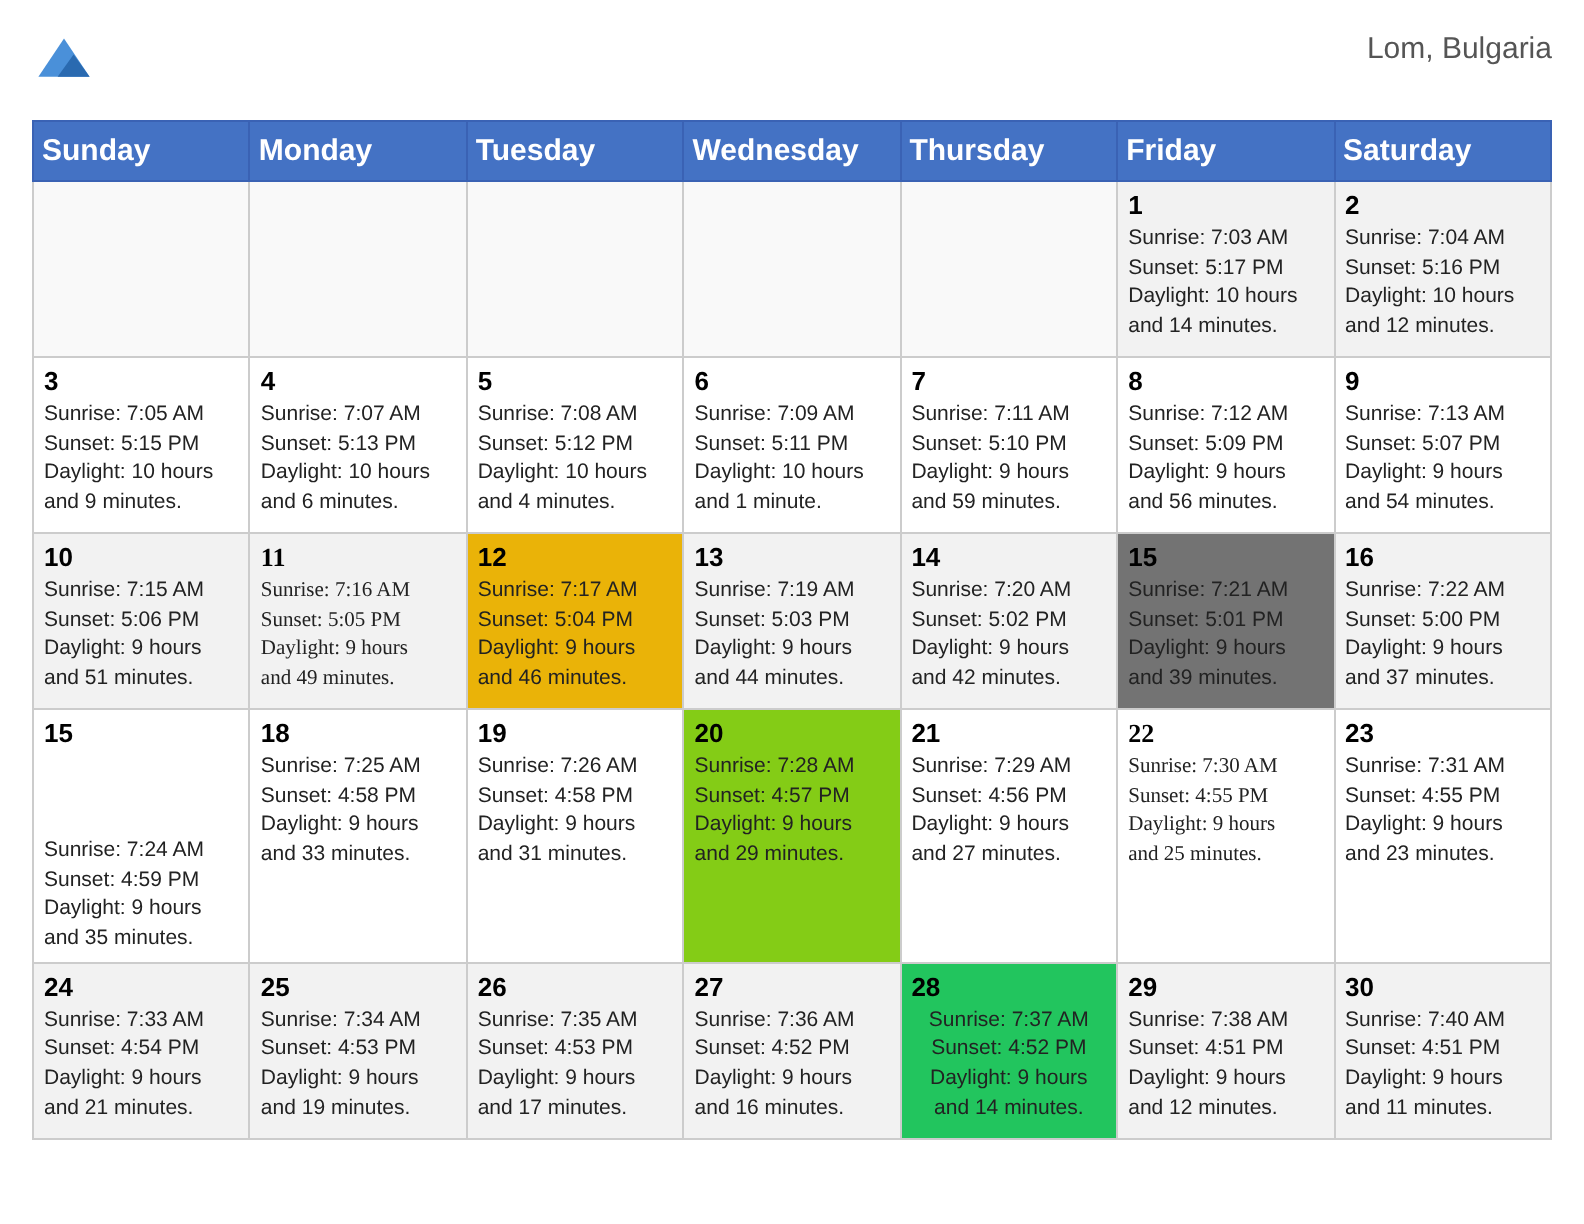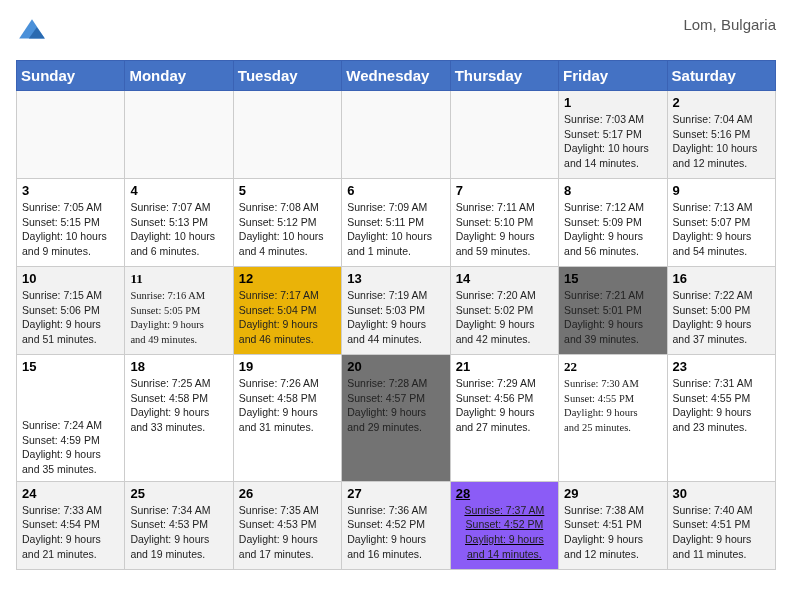--- a/index.html
+++ b/index.html
@@ -255,21 +255,21 @@
 Daylight: 9 hours
 and 33 minutes.</div>
         </td>
         <td style="background: rgb(255, 255, 255);">
           <span class="day-num">19</span>
           <div class="day-info" style="white-space: pre-line;">Sunrise: 7:26 AM
 Sunset: 4:58 PM
 Daylight: 9 hours
 and 31 minutes.</div>
         </td>
-        <td style="background: #737373;">
+        <td style="background: #84cc16;">
           <span class="day-num">20</span>
           <div class="day-info" style="white-space: pre-line;">Sunrise: 7:28 AM
 Sunset: 4:57 PM
 Daylight: 9 hours
 and 29 minutes.</div>
         </td>
         <td style="background: rgb(255, 255, 255);">
           <span class="day-num">21</span>
           <div class="day-info" style="white-space: pre-line;">Sunrise: 7:29 AM
 Sunset: 4:56 PM
@@ -313,21 +313,21 @@
 Daylight: 9 hours
 and 17 minutes.</div>
         </td>
         <td style="background: rgb(242, 242, 242);">
           <span class="day-num">27</span>
           <div class="day-info" style="white-space: pre-line;">Sunrise: 7:36 AM
 Sunset: 4:52 PM
 Daylight: 9 hours
 and 16 minutes.</div>
         </td>
-        <td style="background: #8b5cf6; text-decoration: underline;">
+        <td style="background: #22c55e;">
           <span class="day-num">28</span>
           <div class="day-info" style="white-space: pre-line; text-align: center;">Sunrise: 7:37 AM
 Sunset: 4:52 PM
 Daylight: 9 hours
 and 14 minutes.</div>
         </td>
         <td style="background: rgb(242, 242, 242);">
           <span class="day-num">29</span>
           <div class="day-info" style="white-space: pre-line;">Sunrise: 7:38 AM
 Sunset: 4:51 PM

